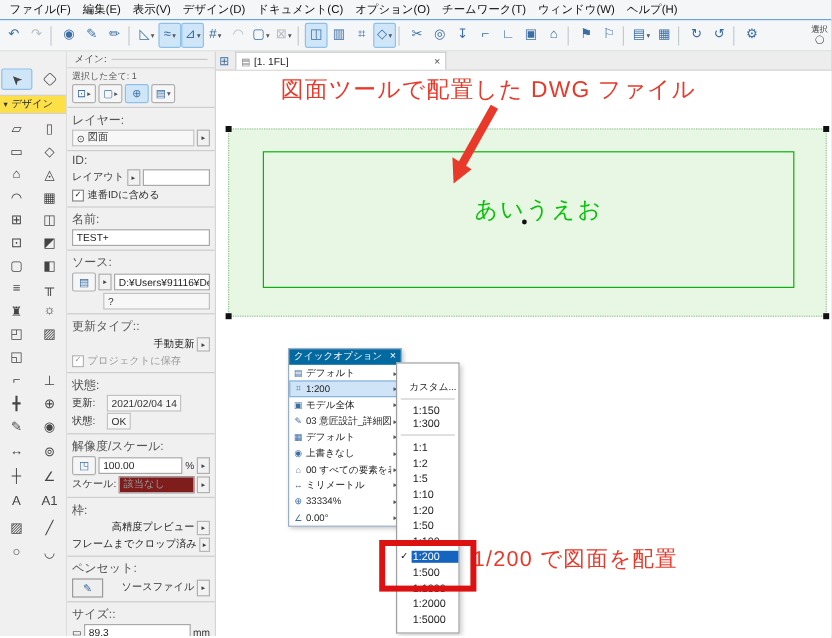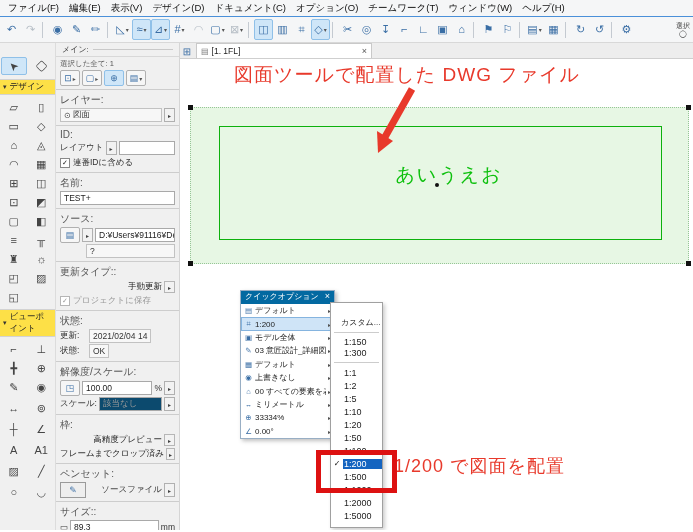--- a/index.html
+++ b/index.html
@@ -37,21 +37,21 @@
   .sel-count{font-size:7.5px;color:#555;margin:2px 0 1px;}
   .btnrow{display:flex;gap:2px;align-items:center;margin-bottom:3px;}
   .ibtn{height:14px;min-width:18px;border:1px solid #b0b0b0;background:#f6f6f6;border-radius:2px;display:flex;align-items:center;justify-content:center;font-size:9px;color:#3a6ea5;}
   .ibtn.hl{background:#cfe6f8;border-color:#8fc0e8;}
   .ibtn.dd::after{content:"▸";font-size:6px;color:#555;margin-left:1px;}
   .ibtn.ddv::after{content:"▾";font-size:6px;color:#555;margin-left:1px;}
   .hrline{border-top:1px solid #cdcdcd;margin:3px -4px;}
   .lbl{font-size:10px;color:#555;margin:2px 0 1px;}
   .fld{background:#fff;border:1px solid #a9a9a9;height:12px;font-size:8.5px;display:flex;align-items:center;padding:0 3px;color:#222;overflow:hidden;white-space:nowrap;}
   .fld.flat{background:#f7f7f7;border-color:#c2c2c2;color:#333;}
-  .fld.dis{color:#999;background:#0c4a6e;align-items:center;}
+  .fld.dis{color:#999;background:#7f1d1d;align-items:center;}
   .row{display:flex;align-items:center;gap:2px;margin:1px 0;}
   .row .grow{flex:1;min-width:0;}
   .arr{width:9px;height:12px;border:1px solid #b0b0b0;background:#f2f2f2;font-size:6px;display:flex;align-items:center;justify-content:center;color:#444;flex:none;}
   .moderow{display:flex;justify-content:flex-end;align-items:flex-end;gap:2px;font-size:8.5px;margin:2px 0;color:#222;white-space:nowrap;}
   .moderow .ar{font-size:6px;color:#444;border:1px solid #b6b6b6;background:#f2f2f2;width:9px;height:10px;display:flex;align-items:center;justify-content:center;}
   .chk{display:flex;align-items:center;gap:3px;margin:2px 0;}
   .chkbox{width:8px;height:8px;border:1px solid #888;background:#fff;font-size:7px;line-height:8px;text-align:center;color:#222;flex:none;}
   .chk.dis{color:#999;}
   .chk.dis .chkbox{border-color:#b5b5b5;color:#9a9a9a;}
   .statrow{display:flex;align-items:center;gap:3px;margin:1px 0;}
@@ -371,24 +371,20 @@
 
           <span class="tool">
             <span>▨</span>
           </span>
 
           <span class="tool">
             <span>◱</span>
           </span>
 
       </div>
-      <div class="tb-hdr">
-        <span class="tri">▾</span>
-        <span>ビューポイント</span>
-      </div>
       <div class="tools">
 
           <span class="tool">
             <span>⌐</span>
           </span>
 
           <span class="tool">
             <span>⊥</span>
           </span>
 

